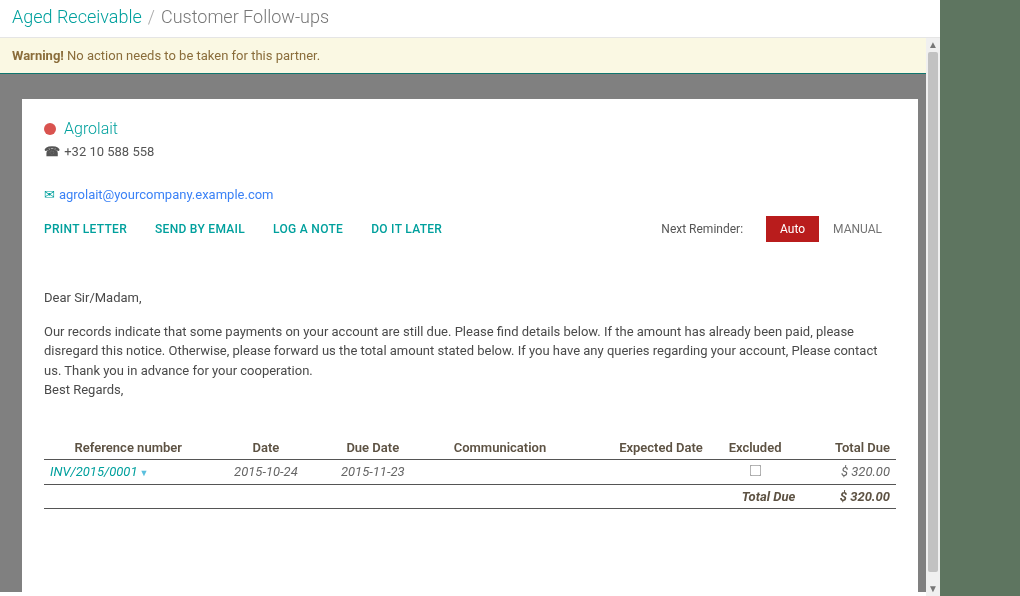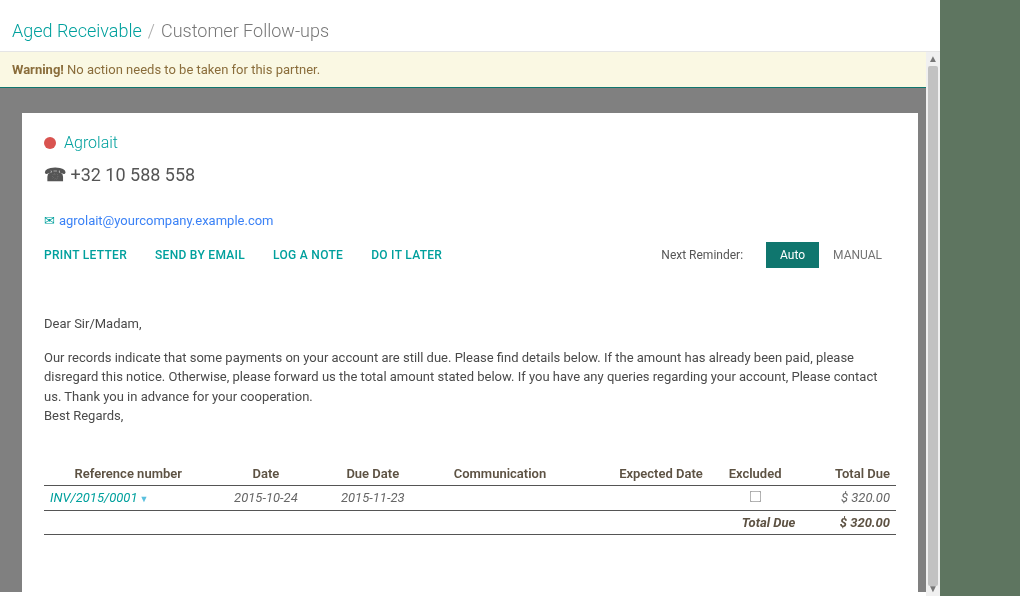--- a/index.html
+++ b/index.html
@@ -1,46 +1,46 @@
 <!DOCTYPE html>
 <html><head>
 <meta charset="utf-8">
 <style>
   *{box-sizing:border-box;margin:0;padding:0}
   body{font-family:-apple-system,BlinkMacSystemFont,"Segoe UI",Roboto,"Helvetica Neue",Arial,sans-serif;font-size:13px;color:#4a4a4a;width:1020px;height:596px;overflow:hidden;background:#fff}
   .outer{display:flex;width:100%;height:100%}
   .main-col{width:940px;height:100%;display:flex;flex-direction:column}
   .side-col{width:80px;height:100%;background:#5e7560}
-  .crumbs{padding:20px 12px 10px;border-bottom:1px solid #e5e5e5;font-size:18px;font-weight:300;color:#777}
+  .crumbs{padding:6px 12px 10px;border-bottom:1px solid #e5e5e5;font-size:18px;font-weight:300;color:#777}
   .crumbs a{color:#00a09d;text-decoration:none}
   .crumbs .sep{color:#aaa;margin:0 6px}
   .scroll-wrap{flex:1;position:relative;background:#fff}
   .scroll-inner{position:absolute;inset:0;overflow:hidden}
   .fake-scroll{position:absolute;right:0;top:0;width:14px;height:100%;background:#f0f0f0}
   .fake-scroll .thumb{background:#c2c2c2;width:10px;margin:2px;height:520px;border-radius:2px;position:relative;top:12px}
   .fake-scroll .arrow{position:absolute;left:0;width:14px;height:14px;color:#777;font-size:10px;text-align:center;line-height:14px}
   .fake-scroll .arrow.up{top:0}
   .fake-scroll .arrow.down{bottom:0}
   .warn{background:#faf8e3;border-bottom:1px solid #0f766e;color:#8a6d3b;padding:10px 12px;font-size:13px}
   .canvas{background:#808080;padding:25px 22px 0;height:calc(100% - 40px)}
   .sheet{background:#fff;padding:20px 22px;height:100%;overflow:hidden}
   .cust-row{display:flex;align-items:center;gap:8px}
   .dot{width:12px;height:12px;border-radius:50%;background:#d9534f;display:inline-block}
   .cust-name{font-size:16px;font-weight:300;color:#00a09d}
-  .phone{margin-top:12px;color:#555;font-size:18px}
+  .phone{margin-top:6px;color:#555;font-size:13px}
   .phone .ico{font-weight:bold;margin-right:4px}
   .email{margin-top:28px;font-size:13px}
   .email a{color:#3b82f6;text-decoration:none}
   .email .ico{color:#00a09d;margin-right:4px}
   .action-row{display:flex;align-items:center;margin-top:14px;font-size:12px}
   .action-row .btn{color:#00a09d;font-weight:500;margin-right:28px;letter-spacing:.3px;cursor:pointer}
   .action-row .spacer{flex:1}
   .action-row .nr-label{color:#555;margin-right:23px}
   .toggle{display:inline-flex;align-items:center}
-  .toggle .auto{background:#0f766e;color:#fff;padding:6px 14px;font-size:12px;cursor:pointer}
+  .toggle .auto{background:#b91c1c;color:#fff;padding:6px 14px;font-size:12px;cursor:pointer}
   .toggle .manual{color:#737373;padding:6px 14px;font-size:12px;cursor:pointer}
   .letter{margin-top:46px;font-size:13px;color:#4a4a4a;line-height:1.5}
   .letter p{margin-bottom:14px}
   table.ar{width:100%;border-collapse:collapse;margin-top:36px;font-size:13px}
   table.ar th{text-align:center;color:#5d5243;font-weight:600;padding:4px 6px;border-bottom:1px solid #555}
   table.ar th.r{text-align:right}
   table.ar th.c{text-align:center}
   table.ar td{padding:4px 6px;border-bottom:1px solid #555;font-style:italic;color:#666}
   table.ar td.r{text-align:right}
   table.ar td.c{text-align:center}

